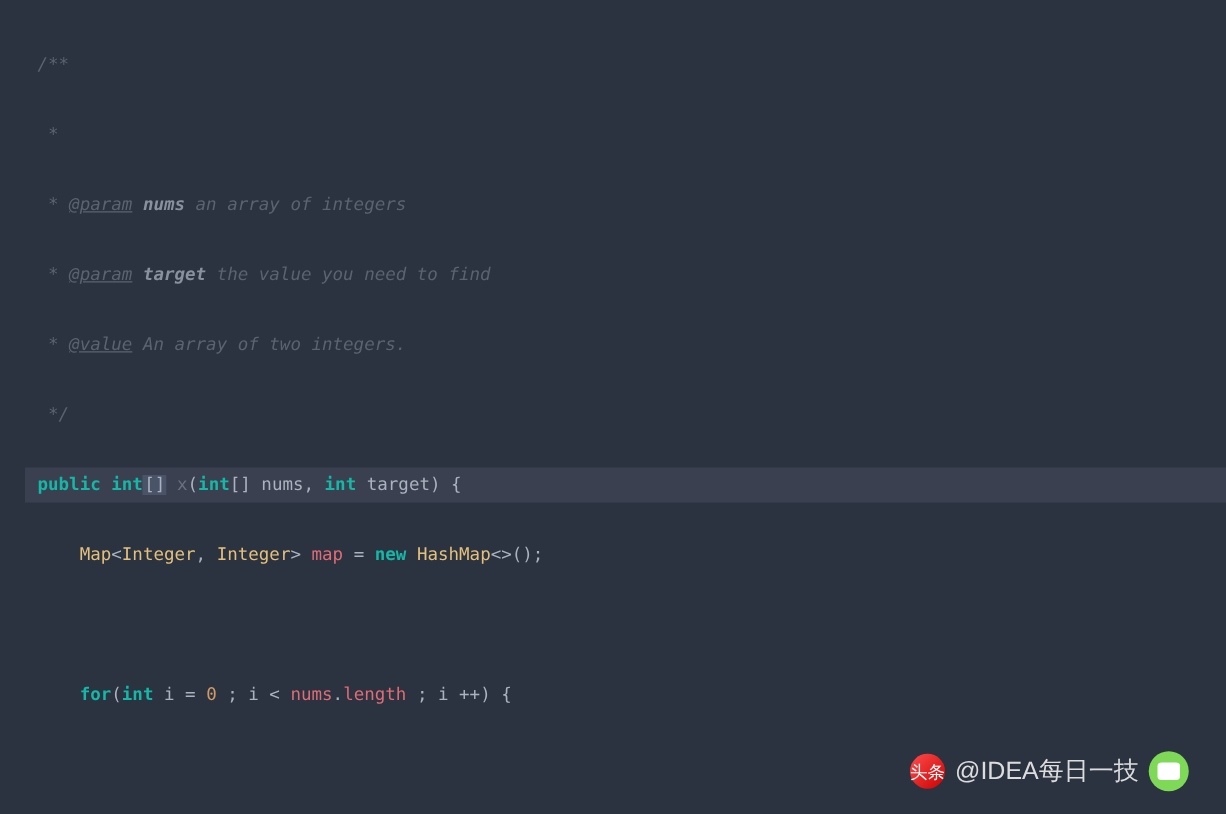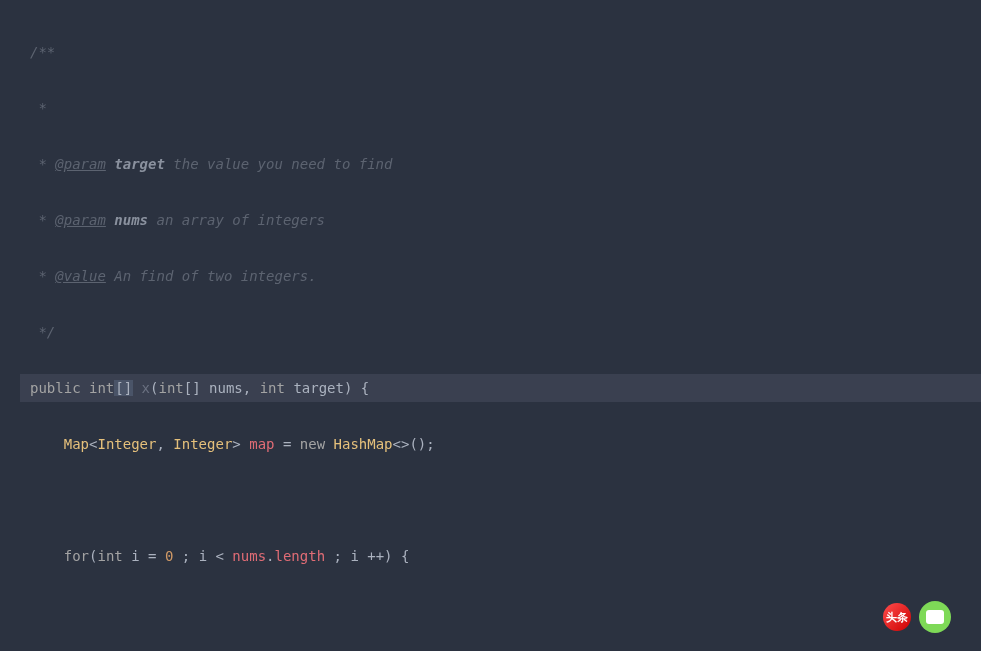--- a/index.html
+++ b/index.html
@@ -26,21 +26,21 @@
       height: 28px;
       display: block;
       padding-left: 10px;
     }
     .line.highlighted {
       background-color: #3a4050;
     }
     .comment { color: #5c6370; font-style: italic; }
     .doc-tag { color: #5c6370; font-style: italic; text-decoration: underline;}
     .doc-param-name { color: #8a919e; font-style: italic; font-weight: bold;}
-    .keyword { color: #a3a3a3; }
+    .keyword { color: #14b8a6; font-weight: bold; }
     .identifier { color: #e06c75; }
     .number { color: #d19a66; }
     .class-name { color: #e5c07b; }
     .plain { color: #abb2bf; }
     .param-highlight {
       background-color: #4a5468;
       padding: 0 1px;
     }
     .cursor-x {
       color: #6a7080;
@@ -59,22 +59,22 @@
     }
     .watermark-logo1 {
       width: 28px;
       height: 28px;
       border-radius: 50%;
       background: linear-gradient(135deg, #ff4d4d, #cc0000);
       display: inline-flex;
       align-items: center;
       justify-content: center;
       color: white;
-      font-size: 11px;
-      font-weight: bold;
+      font-size: 14px;
+      font-weight: normal;
     }
     .watermark-logo2 {
       width: 32px;
       height: 32px;
       border-radius: 50%;
       background: #7ed957;
       display: inline-flex;
       align-items: center;
       justify-content: center;
       position: relative;
@@ -87,23 +87,23 @@
       background: white;
       border-radius: 3px;
     }
   </style>
 </head>
 <body>
 
 <div class="code-area">
 <span class="line"><span class="comment">/**</span></span>
 <span class="line"><span class="comment"> *</span></span>
+<span class="line"><span class="comment"><span> * </span><span class="doc-tag">@param</span> <span class="doc-param-name">nums</span><span> an array of integers</span></span></span>
 <span class="line"><span class="comment"><span> * </span><span class="doc-tag">@param</span> <span class="doc-param-name">target</span><span> the value you need to find</span></span></span>
-<span class="line"><span class="comment"><span> * </span><span class="doc-tag">@param</span> <span class="doc-param-name">nums</span><span> an array of integers</span></span></span>
-<span class="line"><span class="comment"><span> * </span><span class="doc-tag">@value</span><span> An find of two integers.</span></span></span>
+<span class="line"><span class="comment"><span> * </span><span class="doc-tag">@value</span><span> An array of two integers.</span></span></span>
 <span class="line"><span class="comment"> */</span></span>
 <span class="line highlighted"><span class="keyword">public</span> <span class="keyword">int</span><span class="param-highlight">[]</span> <span class="cursor-x">x</span><span class="plain">(</span><span class="keyword">int</span><span class="plain">[] </span><span class="plain">nums</span><span class="plain">, </span><span class="keyword">int</span> <span class="plain">target</span><span class="plain">) {</span></span>
 <span class="line">    <span class="class-name">Map</span><span class="plain">&lt;</span><span class="class-name">Integer</span><span class="plain">, </span><span class="class-name">Integer</span><span class="plain">&gt; </span><span class="identifier">map</span><span class="plain"> = </span><span class="keyword">new</span> <span class="class-name">HashMap</span><span class="plain">&lt;&gt;();</span></span>
 <span class="line"></span>
 <span class="line">    <span class="keyword">for</span><span class="plain">(</span><span class="keyword">int</span><span class="plain"> i </span><span class="plain">= </span><span class="number">0</span><span class="plain"> ; </span><span class="plain">i &lt; </span><span class="identifier">nums</span><span class="plain">.</span><span class="identifier">length</span><span class="plain"> ; </span><span class="plain">i ++) {</span></span>
 
 
 
 
 
@@ -111,14 +111,15 @@
 
 
 
 
 
 
 </div>
 
 <div class="watermark">
   <span class="watermark-logo1">头条</span>
+  <span>@IDEA每日一技</span>
   <span class="watermark-logo2"></span>
 </div>
 
 </body></html>

